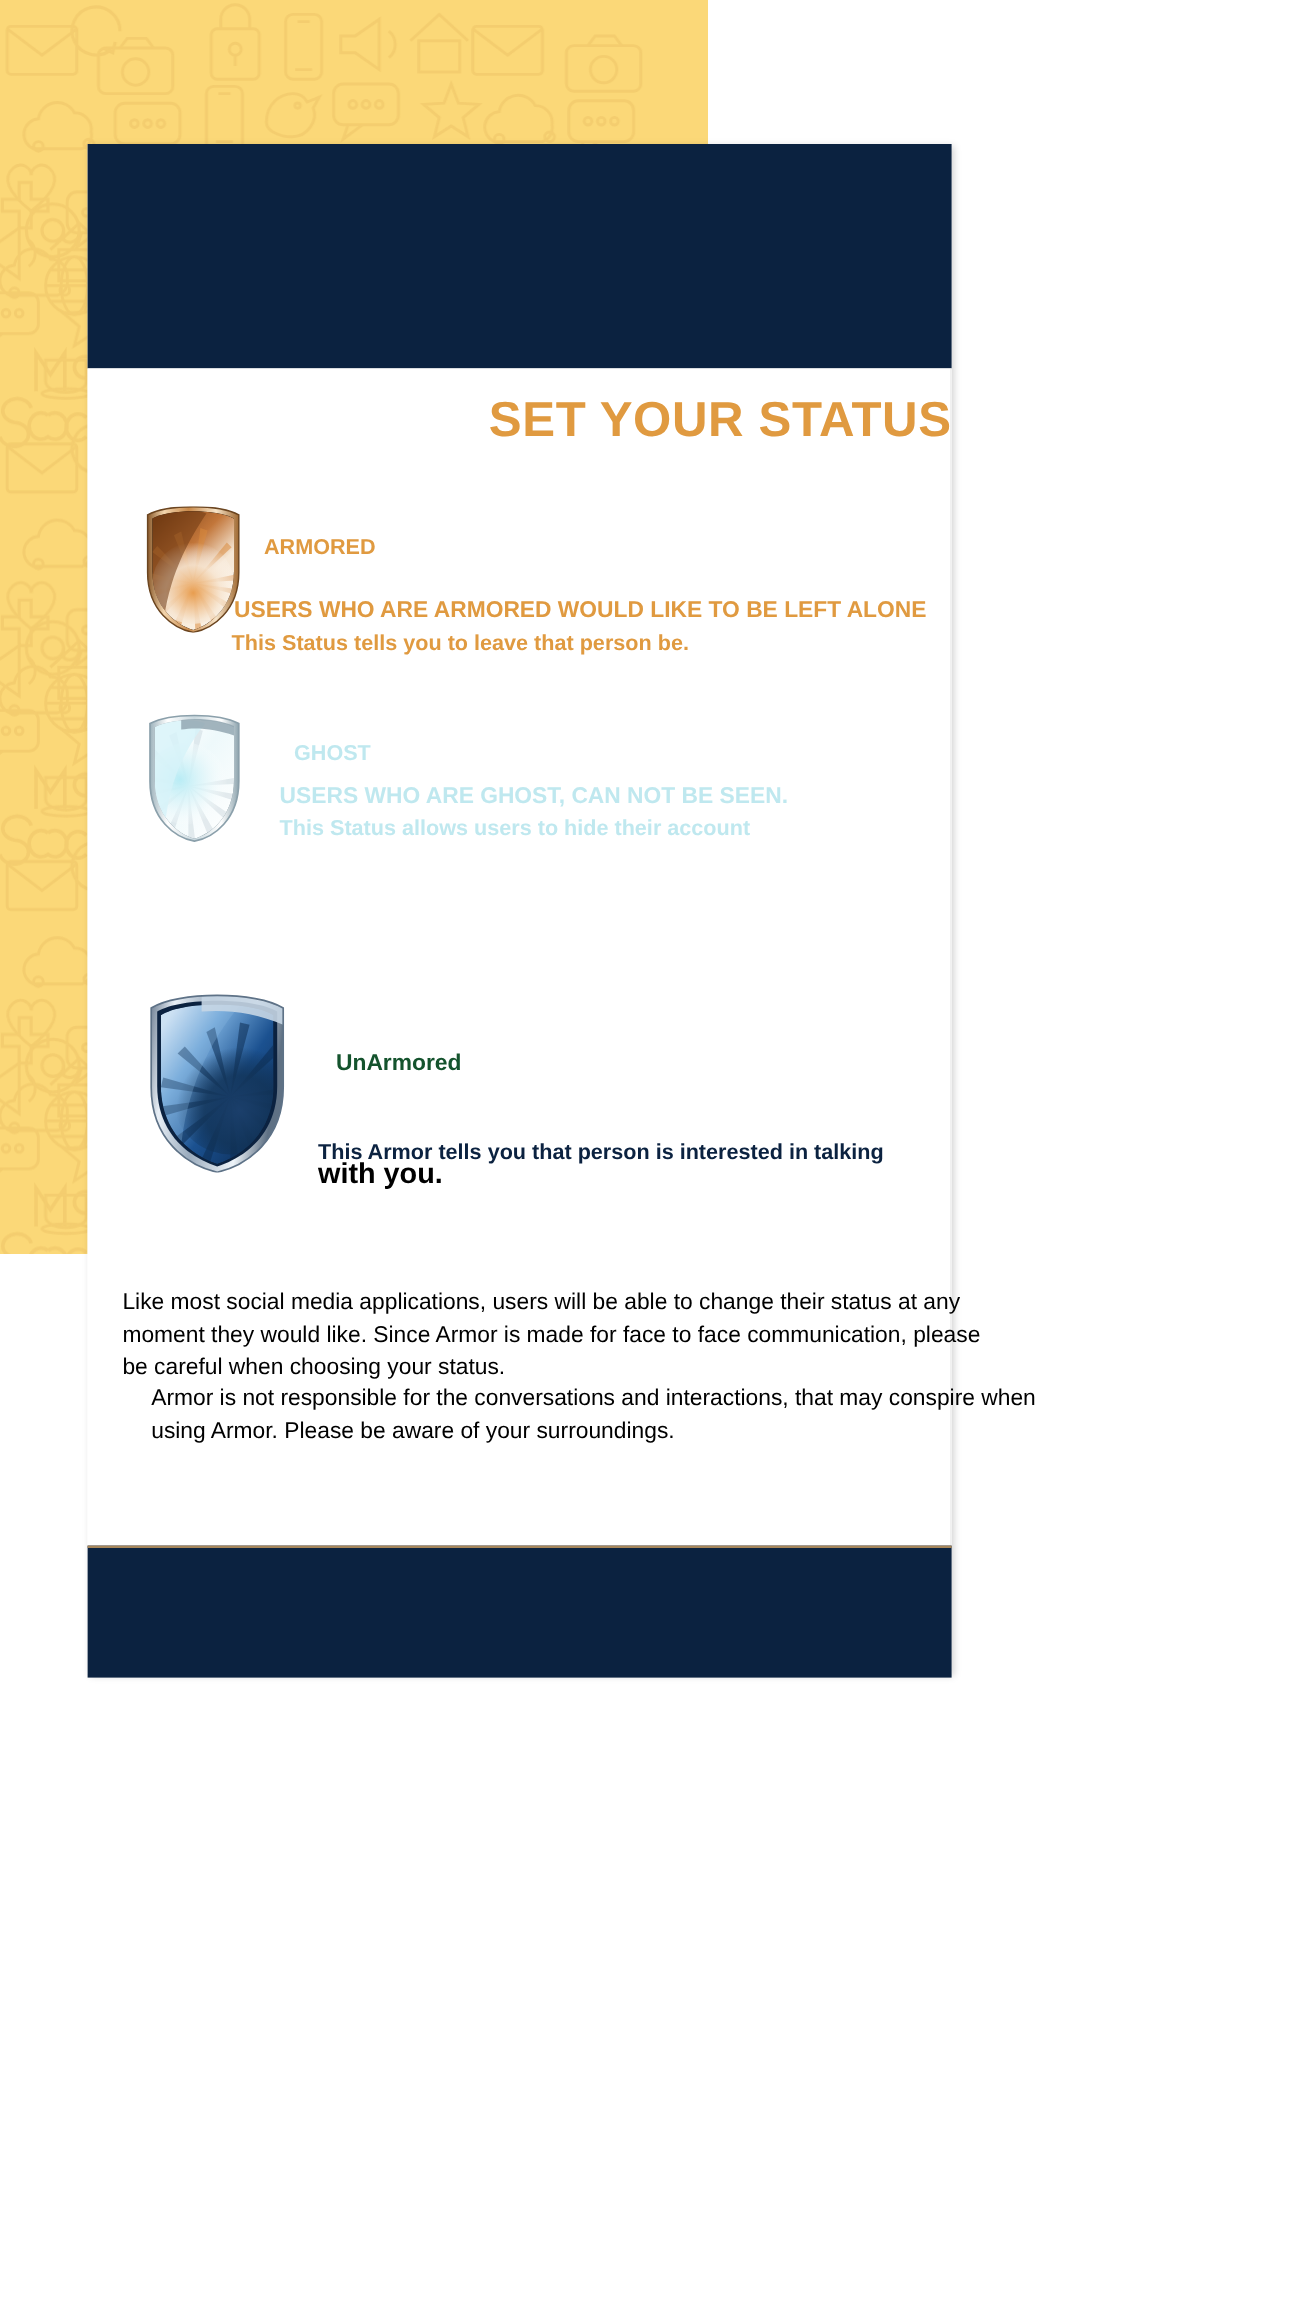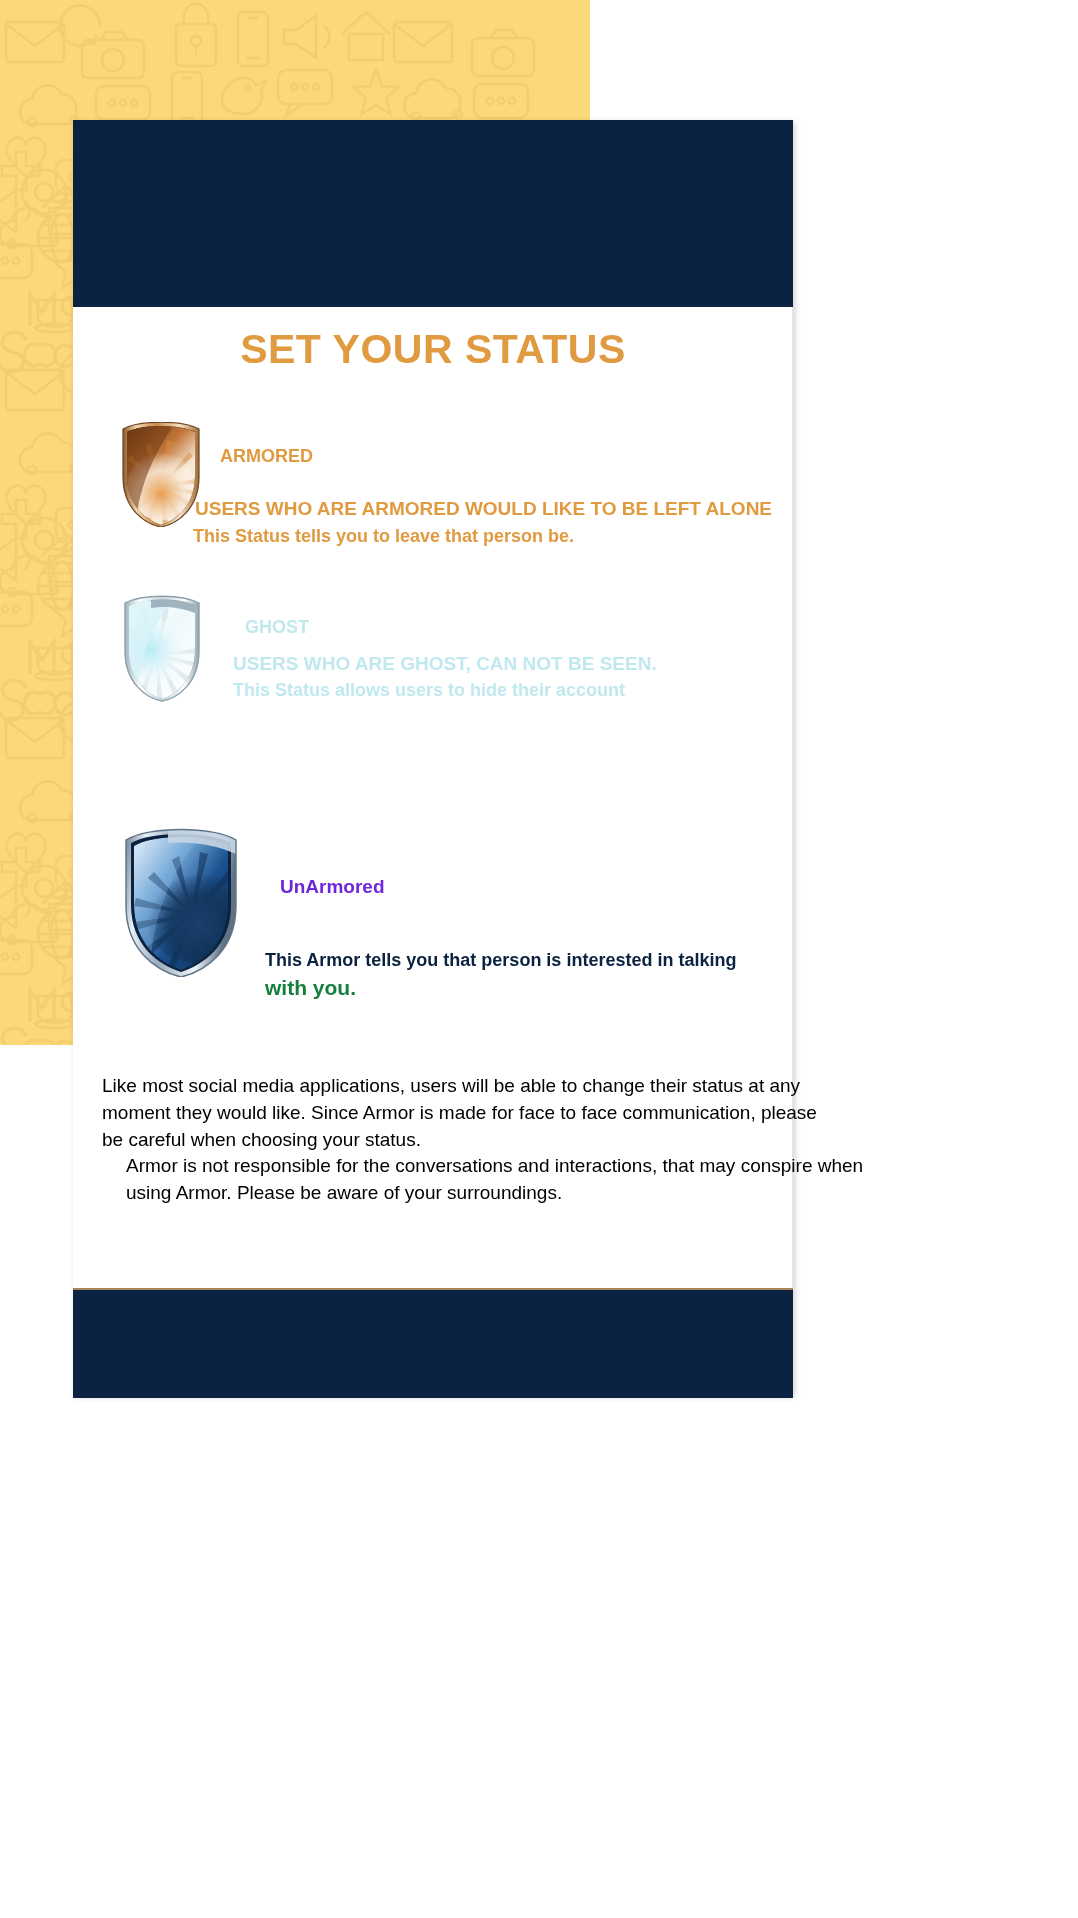--- a/index.html
+++ b/index.html
@@ -30,21 +30,21 @@
     background:#0b2240;
   }
   #card-body{
     position:absolute;left:0;top:187px;width:720px;height:1088px;
     background:#ffffff;
     overflow:hidden;
   }
 
   #page-title{
     position:absolute;left:0;top:19px;width:720px;
-    text-align:center;
+    text-align:right;
     color:#e09a40;
     font-size:41px;font-weight:bold;letter-spacing:.5px;
     white-space:nowrap;
   }
 
   
   .status-row{position:absolute;left:0;width:720px;}
   .shield-wrap{position:absolute;}
   .status-name{
     position:absolute;white-space:nowrap;font-weight:bold;
@@ -63,24 +63,24 @@
   
   #row-ghost{top:288px;height:150px;}
   #row-ghost .shield-wrap{left:48px;top:0px;width:82px;height:108px;}
   #row-ghost .status-name{left:172px;top:22px;font-size:18px;color:#bfe8ef;}
   #row-ghost .l1{left:160px;top:58px;font-size:19px;color:#bfe8ef;}
   #row-ghost .l2{left:160px;top:85px;font-size:18px;color:#bfe8ef;}
 
   
   #row-unarmored{top:515px;height:195px;}
   #row-unarmored .shield-wrap{left:45px;top:0px;width:125px;height:155px;}
-  #row-unarmored .status-name{left:207px;top:54px;font-size:19px;color:#6d28d9;}
+  #row-unarmored .status-name{left:207px;top:54px;font-size:19px;color:#14532d;}
   #row-unarmored .l1{left:192px;top:101px;font-size:19px;color:#0b2240;}
   #row-unarmored .l2{left:192px;top:128px;font-size:18px;color:#0b2240;}
-  #row-unarmored .l3{left:192px;top:154px;font-size:21px;color:#15803d;}
+  #row-unarmored .l3{left:192px;top:143px;font-size:24px;color:#000000;}
 
   
   .bottom-para{
     position:absolute;
     color:#000000;
     font-size:19px;font-weight:normal;line-height:27px;
     white-space:pre-line;
   }
   #para-1{left:102px;top:1072px;width:740px;}
   #para-2{left:90px;top:1152px;width:760px;margin-left:36px;}

